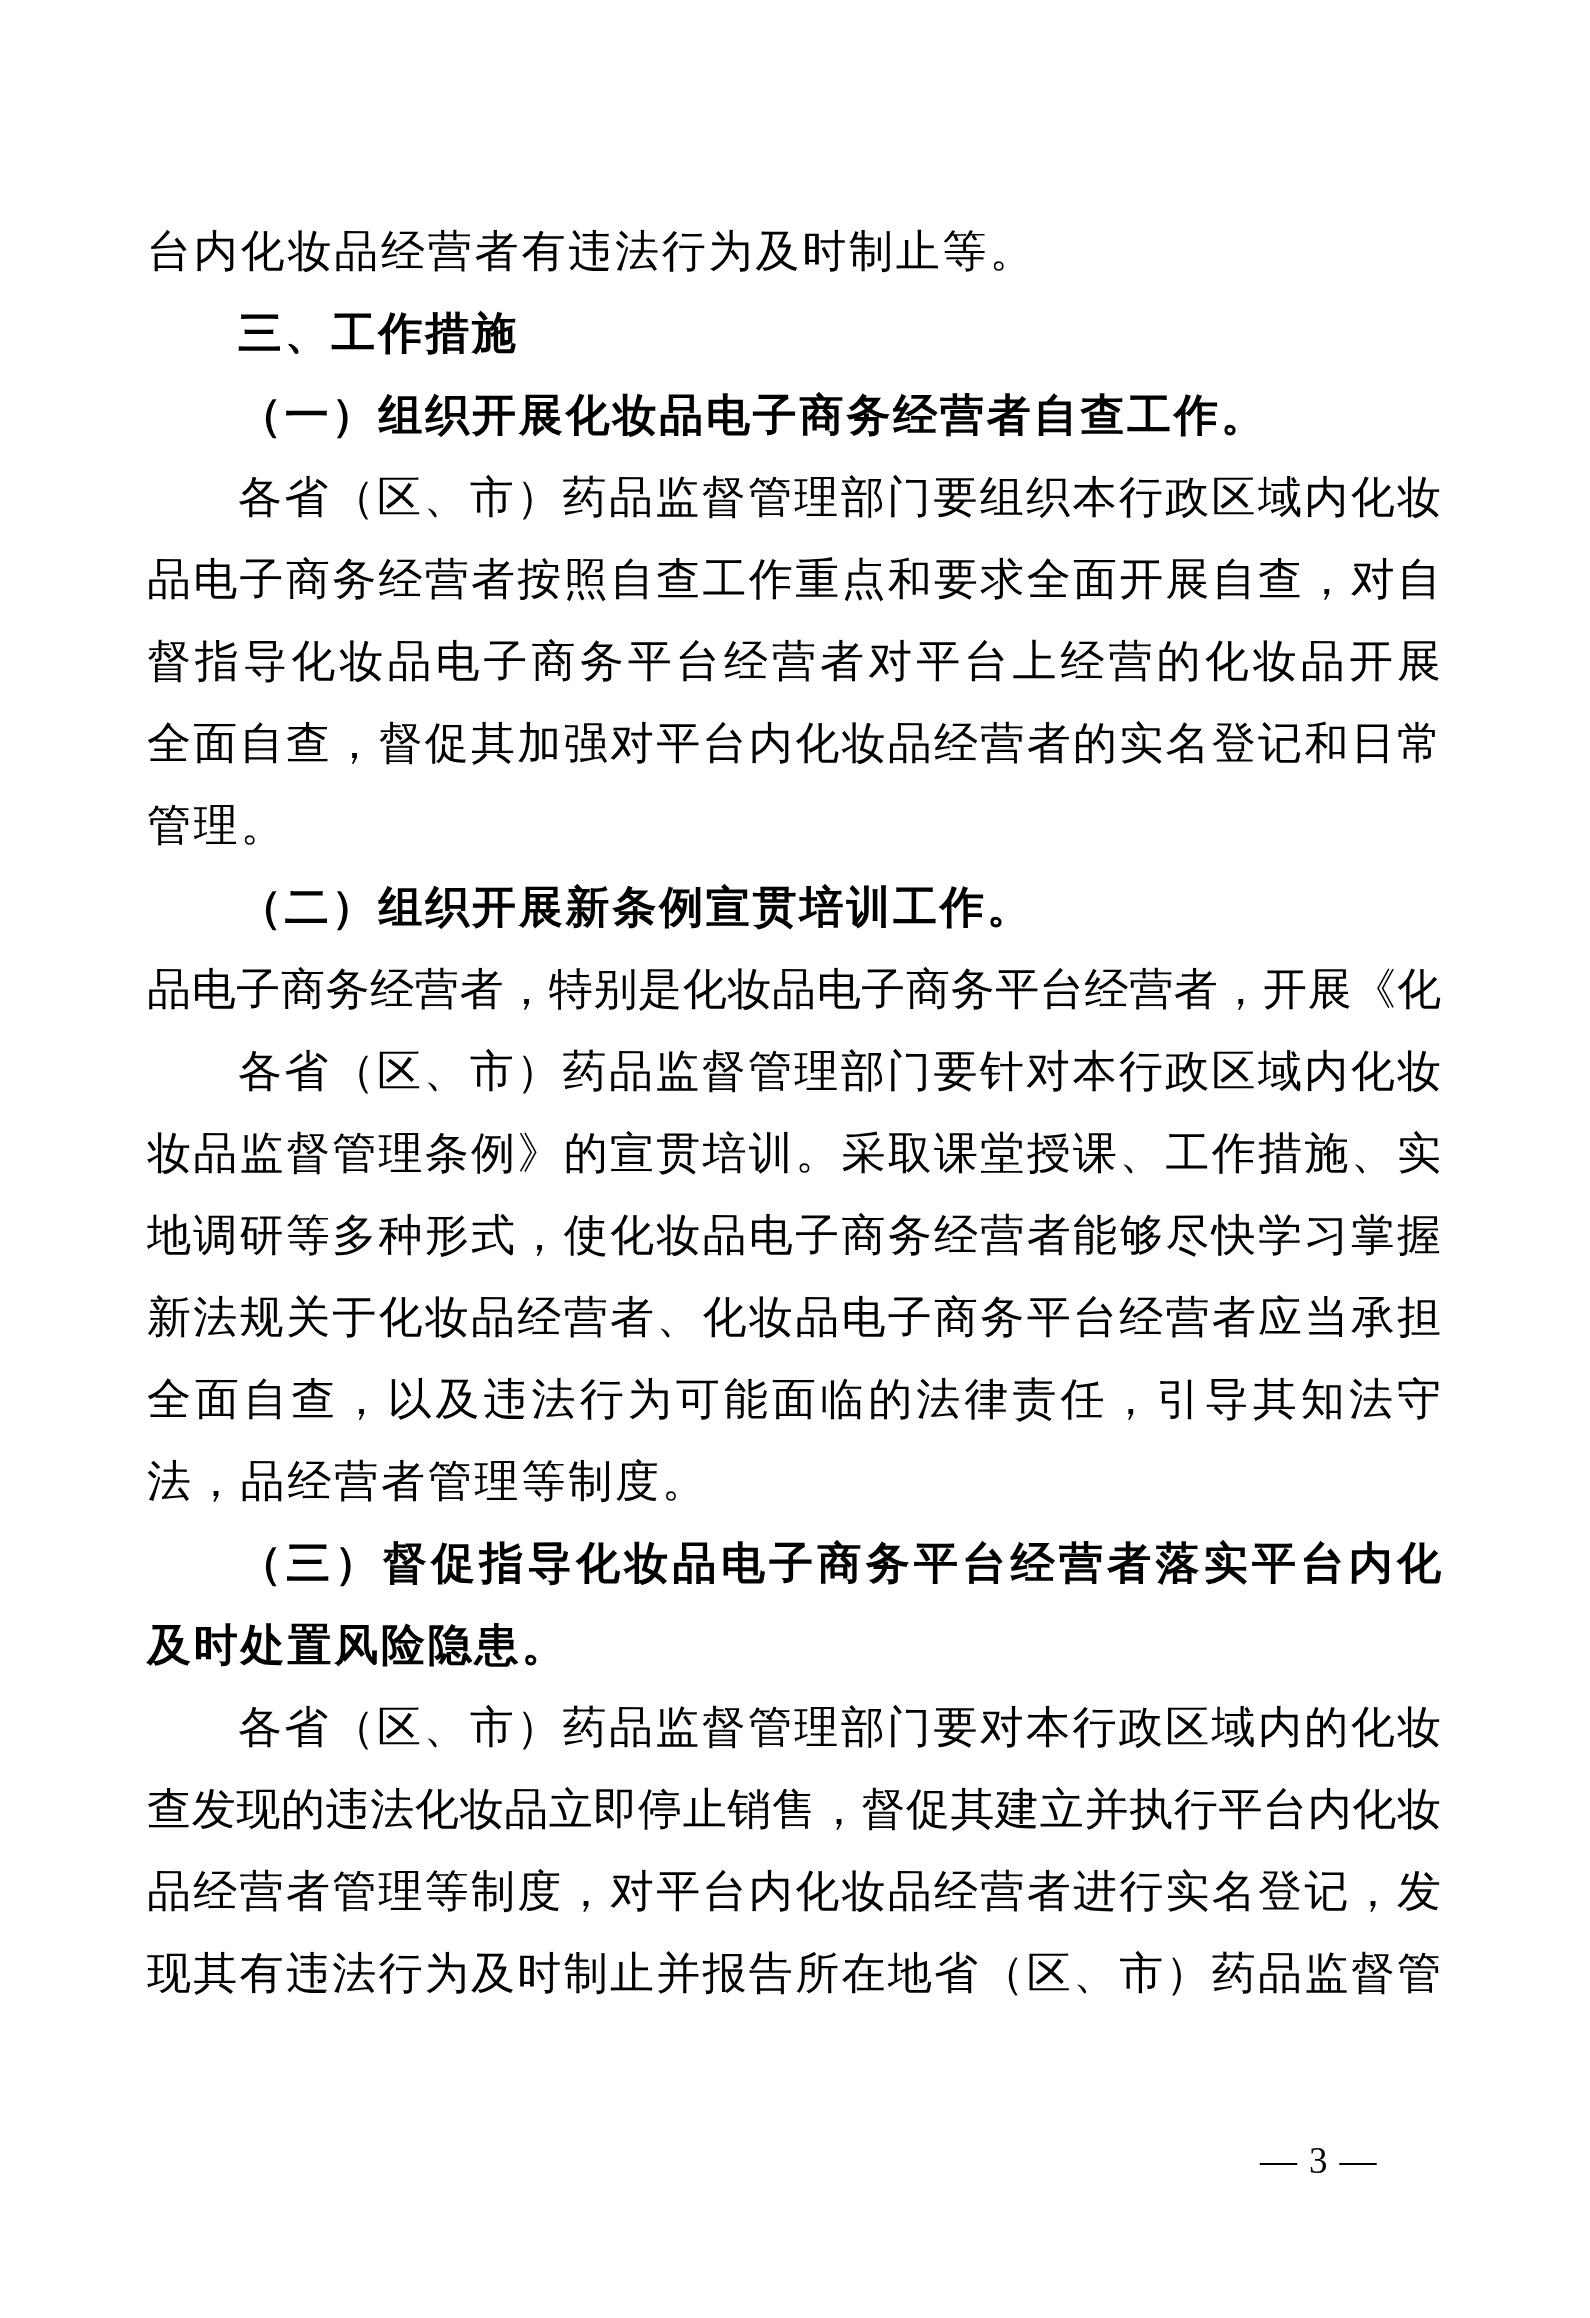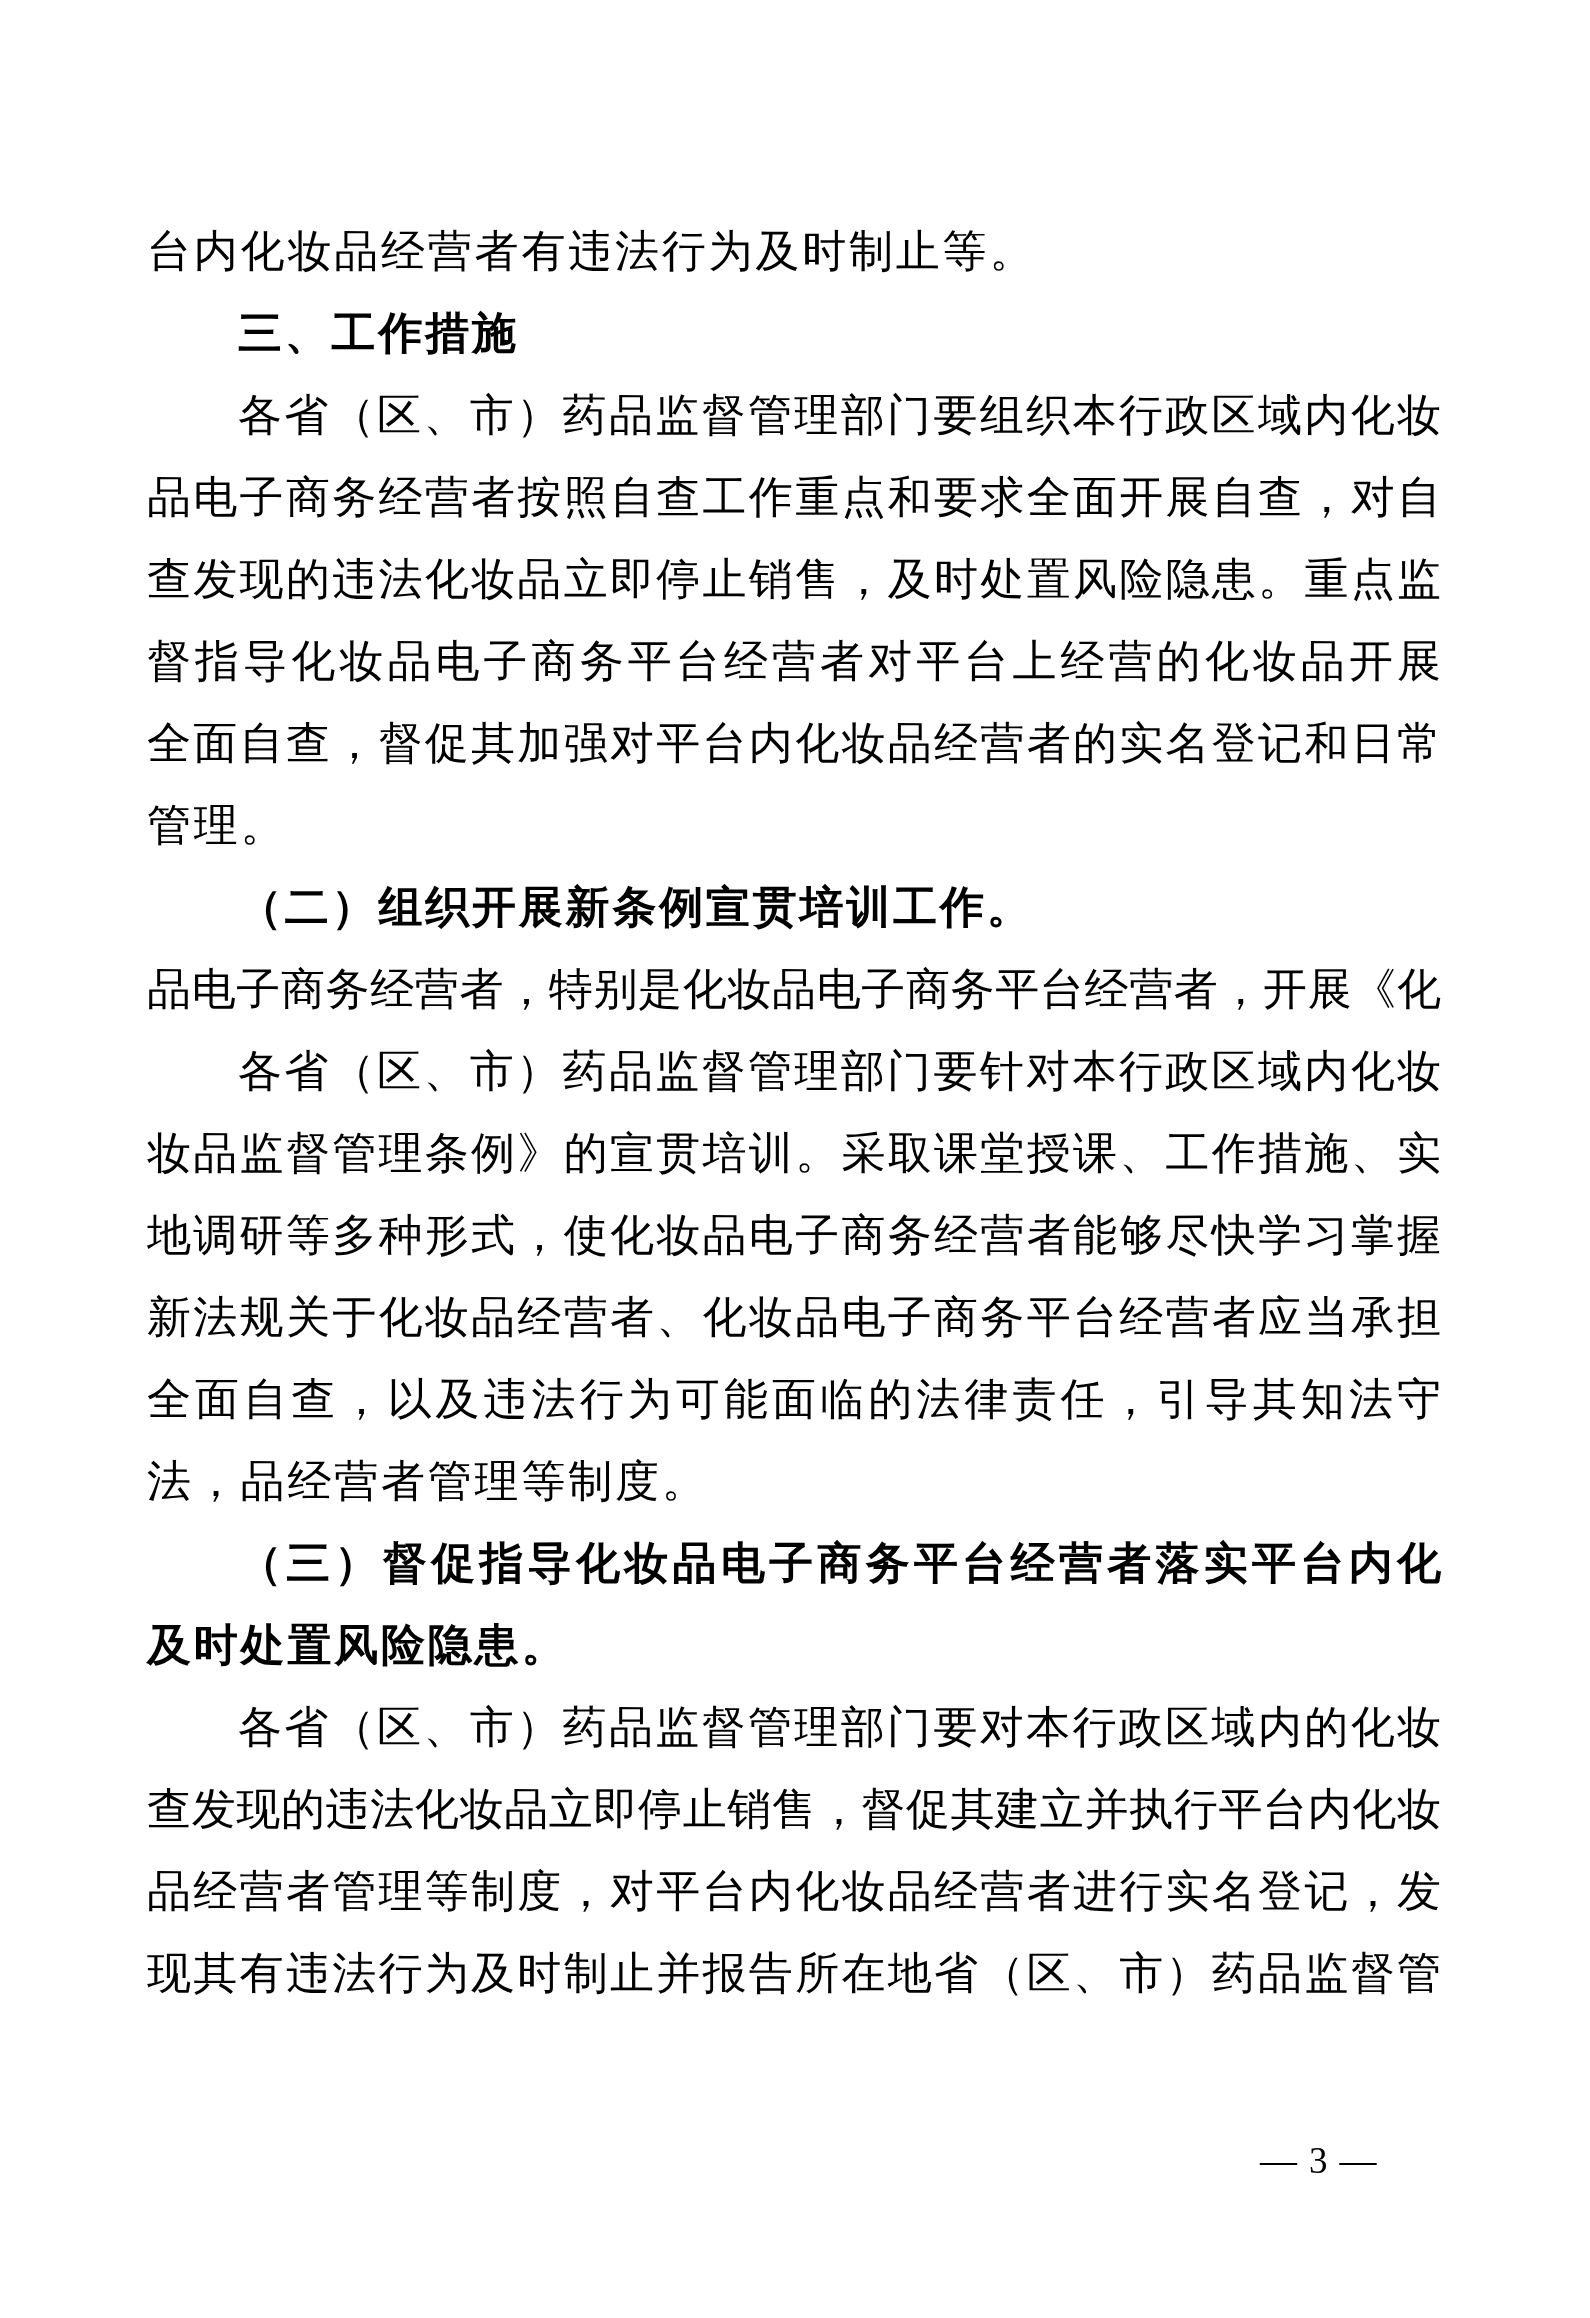--- a/index.html
+++ b/index.html
@@ -56,23 +56,23 @@
     color: #000000;
   }
 </style>
 </head>
 <body>
 
 <div class="page">
   <div class="content">
     <div class="line">台内化妆品经营者有违法行为及时制止等。</div>
     <div class="line bold indent">三、工作措施</div>
+    <div class="line bold indent">（一）组织开展化妆品电子商务经营者自查工作。</div>
     <div class="line just indent">各省（区、市）药品监督管理部门要组织本行政区域内化妆</div>
     <div class="line just">品电子商务经营者按照自查工作重点和要求全面开展自查，对自</div>
-    <div class="line just">查发现的违法化妆品立即停止销售，及时处置风险隐患。重点监</div>
     <div class="line just">督指导化妆品电子商务平台经营者对平台上经营的化妆品开展</div>
     <div class="line just">全面自查，督促其加强对平台内化妆品经营者的实名登记和日常</div>
     <div class="line">管理。</div>
     <div class="line bold indent">（二）组织开展新条例宣贯培训工作。</div>
     <div class="line just">品电子商务经营者，特别是化妆品电子商务平台经营者，开展《化</div>
     <div class="line just indent">各省（区、市）药品监督管理部门要针对本行政区域内化妆</div>
     <div class="line just">妆品监督管理条例》的宣贯培训。采取课堂授课、工作措施、实</div>
     <div class="line just">地调研等多种形式，使化妆品电子商务经营者能够尽快学习掌握</div>
     <div class="line just">新法规关于化妆品经营者、化妆品电子商务平台经营者应当承担</div>
     <div class="line just">全面自查，以及违法行为可能面临的法律责任，引导其知法守</div>

